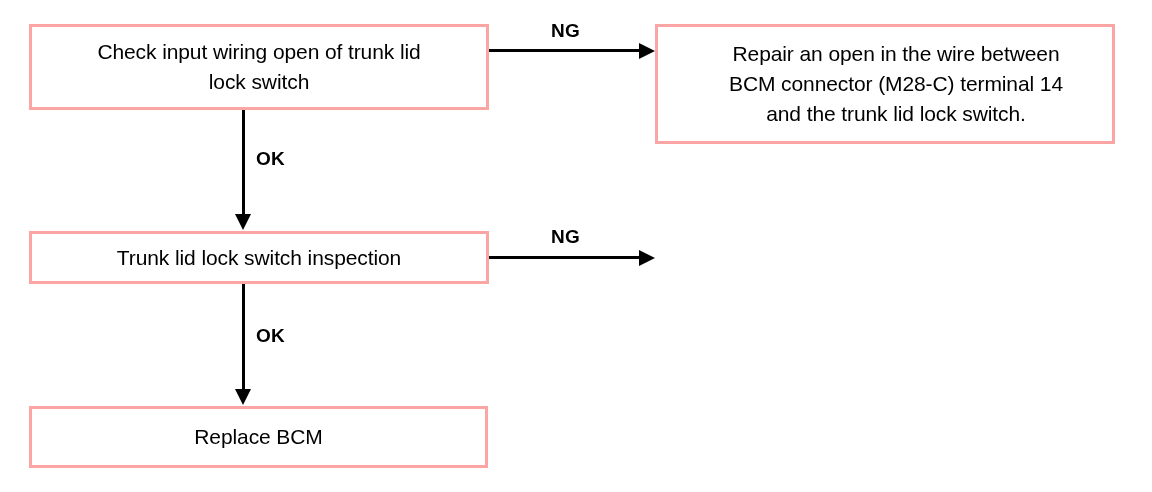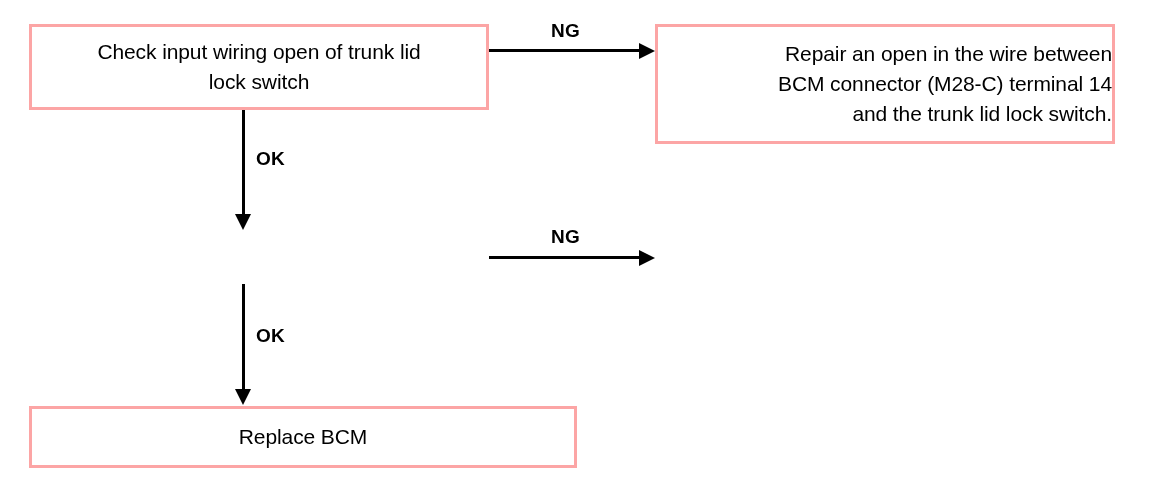--- a/index.html
+++ b/index.html
@@ -26,21 +26,21 @@
   }
   .node .node-text {
     width: 100%;
     font-size: 21px;
     line-height: 1.42;
     letter-spacing: -0.1px;
     color: #000000;
     white-space: pre-line;
   }
   .node.center .node-text { text-align: center; }
-  .node.left  .node-text { text-align: right; padding-left: 22px; }
+  .node.left  .node-text { text-align: center; padding-left: 22px; }
 
   
   .vline {
     position: absolute;
     background: #000000;
     width: 3px;
   }
   .hline {
     position: absolute;
     background: #000000;
@@ -80,23 +80,26 @@
     <div class="node-text">Check input wiring open of trunk lid
 lock switch</div>
   </div>
 
   <div class="node left" style="left:655px; top:24px; width:460px; height:120px;">
     <div class="node-text">Repair an open in the wire between
 BCM connector (M28-C) terminal 14
 and the trunk lid lock switch.</div>
   </div>
 
+  <div class="node center" style="left:29px; top:231px; width:460px; height:53px;">
+    <div class="node-text">Trunk lid lock switch inspection</div>
+  </div>
 
 
-  <div class="node center" style="left:29px; top:406px; width:548px; height:62px;">
+  <div class="node center" style="left:29px; top:406px; width:459px; height:62px;">
     <div class="node-text">Replace BCM</div>
   </div>
 
   <div class="hline" style="left:489px; top:49px; width:152px;"></div>
   <div class="arrow-right" style="left:639px; top:43px;"></div>
   <div class="edge-label" style="left:551px; top:20px;">NG</div>
 
   <div class="vline" style="left:242px; top:110px; width:3px; height:106px;"></div>
   <div class="arrow-down" style="left:235px; top:214px;"></div>
   <div class="edge-label" style="left:256px; top:148px;">OK</div>

